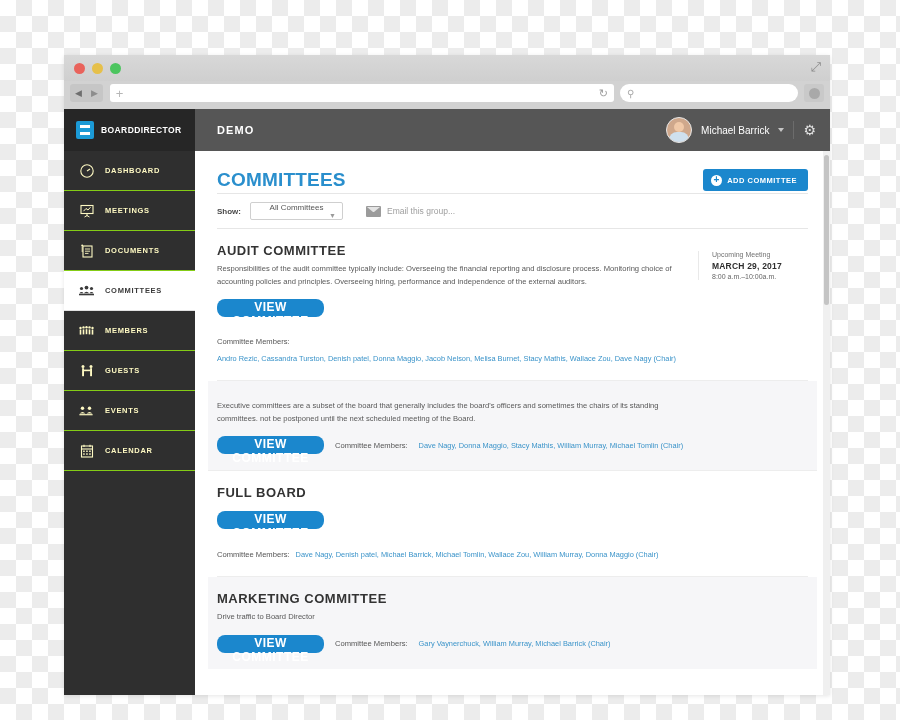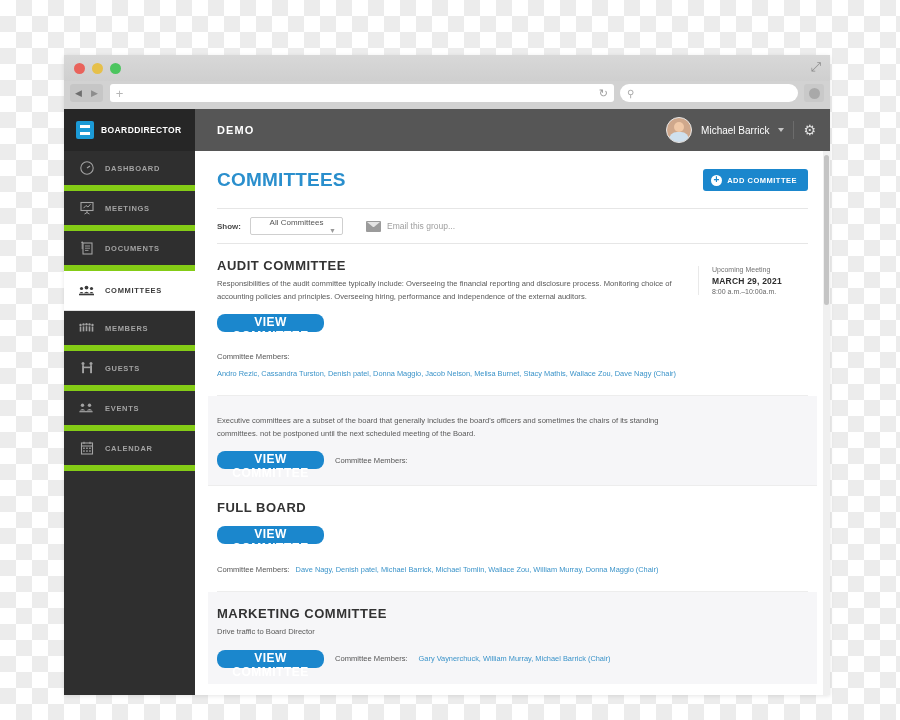--- a/index.html
+++ b/index.html
@@ -100,22 +100,22 @@
   .brand-mark::before { top: 4px; }
   .brand-mark::after { top: 11px; }
   .brand-text {
     color: #ffffff; font-size: 8.5px; font-weight: bold;
     letter-spacing: 0.4px; margin-left: 7px;
   }
 
   .nav-item {
     height: 40px; display: flex; align-items: center;
     padding-left: 13px; box-sizing: border-box;
-    border-bottom: 6px solid #84cc16;
-    color: #a3a3a3; cursor: pointer;
+    border-bottom: 1px solid #84cc16;
+    color: #fef9c3; cursor: pointer;
   }
   .nav-item .nav-icon {
     width: 19px; height: 19px; flex-shrink: 0;
     display: flex; align-items: center; justify-content: center;
   }
   .nav-item .nav-label {
     font-size: 7.5px; font-weight: bold; letter-spacing: 0.7px;
     margin-left: 9px;
   }
   .nav-item.active {
@@ -166,21 +166,21 @@
     font-size: 7.5px; font-weight: bold; letter-spacing: 0.5px;
     cursor: pointer; font-family: inherit;
   }
   .plus-circle {
     width: 11px; height: 11px; border-radius: 50%; background: #ffffff;
     color: #1b87cd; font-size: 10px; line-height: 10px; text-align: center;
     font-weight: bold; flex-shrink: 0;
   }
 
   .filterbar {
-    margin-top: 17px; border-top: 1px solid #e6e6e6; border-bottom: 1px solid #e6e6e6;
+    margin-top: 2px; border-top: 1px solid #e6e6e6; border-bottom: 1px solid #e6e6e6;
     height: 34px; display: flex; align-items: center; gap: 9px;
   }
   .show-label { font-size: 8px; font-weight: bold; color: #4a4a4a; }
   .select {
     width: 93px; height: 18px; border: 1px solid #cfcfcf; border-radius: 2px;
     background: #ffffff; display: flex; align-items: center;
     padding: 0 6px; box-sizing: border-box; font-size: 8px; color: #555555;
     cursor: pointer;
     flex-direction: column;
   }
@@ -437,30 +437,31 @@
         <div class="committee">
           <div class="c-title">AUDIT COMMITTEE</div>
           <div class="c-desc">Responsibilities of the audit committee typically include: Overseeing the financial reporting and disclosure process. Monitoring choice of accounting policies and principles. Overseeing hiring, performance and independence of the external auditors.</div>
           <button class="btn-view">VIEW COMMITTEE</button>
           <div class="stack-members">
             <div class="members-label">Committee Members:</div>
             <div class="members-list">Andro Rezic, Cassandra Turston, Denish patel, Donna Maggio, Jacob Nelson, Melisa Burnet, Stacy Mathis, Wallace Zou, Dave Nagy (Chair)</div>
           </div>
           <div class="upcoming">
             <div class="up-label">Upcoming Meeting</div>
-            <div class="up-date">MARCH 29, 2021</div>
+            <div class="up-date">MARCH 29, 2017</div>
             <div class="up-time">8:00 a.m.–10:00a.m.</div>
           </div>
         </div>
 
         <div class="committee tinted">
           <div class="c-desc">Executive committees are a subset of the board that generally includes the board's officers and sometimes the chairs of its standing committees. not be postponed until the next scheduled meeting of the Board.</div>
           <div class="row-inline">
             <button class="btn-view">VIEW COMMITTEE</button>
             <span class="members-label">Committee Members:</span>
+            <span class="members-list">Dave Nagy, Donna Maggio, Stacy Mathis, William Murray, Michael Tomlin (Chair)</span>
           </div>
         </div>
 
         <div class="committee">
           <div class="c-title">FULL BOARD</div>
           <button class="btn-view">VIEW COMMITTEE</button>
           <div class="row-inline" style="margin-top:8px;">
             <span class="members-label">Committee Members:</span>
             <span class="members-list" style="margin-left:-5px;">Dave Nagy, Denish patel, Michael Barrick, Michael Tomlin, Wallace Zou, William Murray, Donna Maggio (Chair)</span>
           </div>

